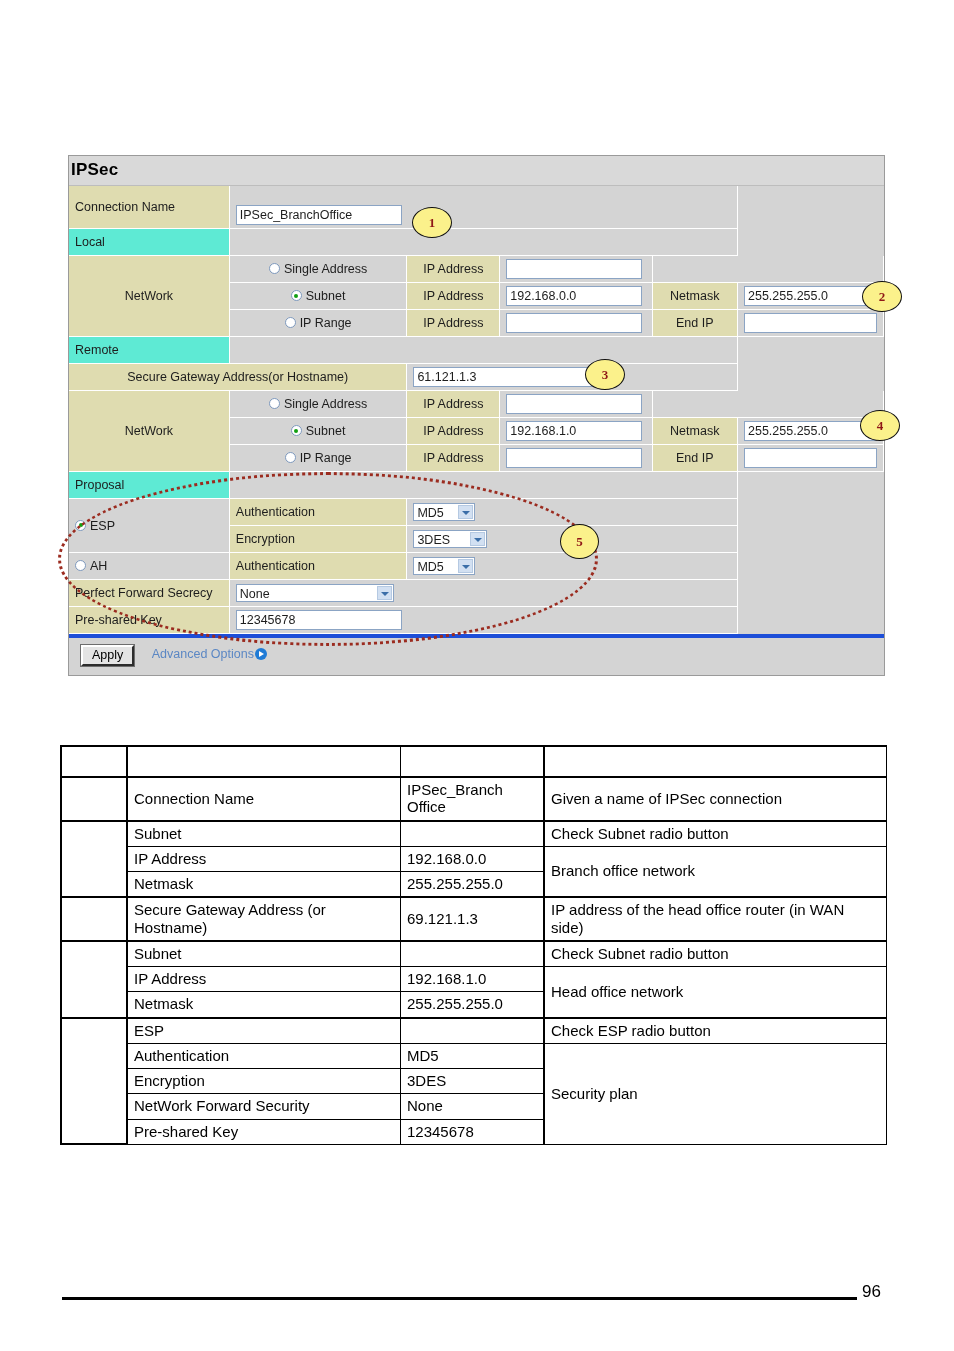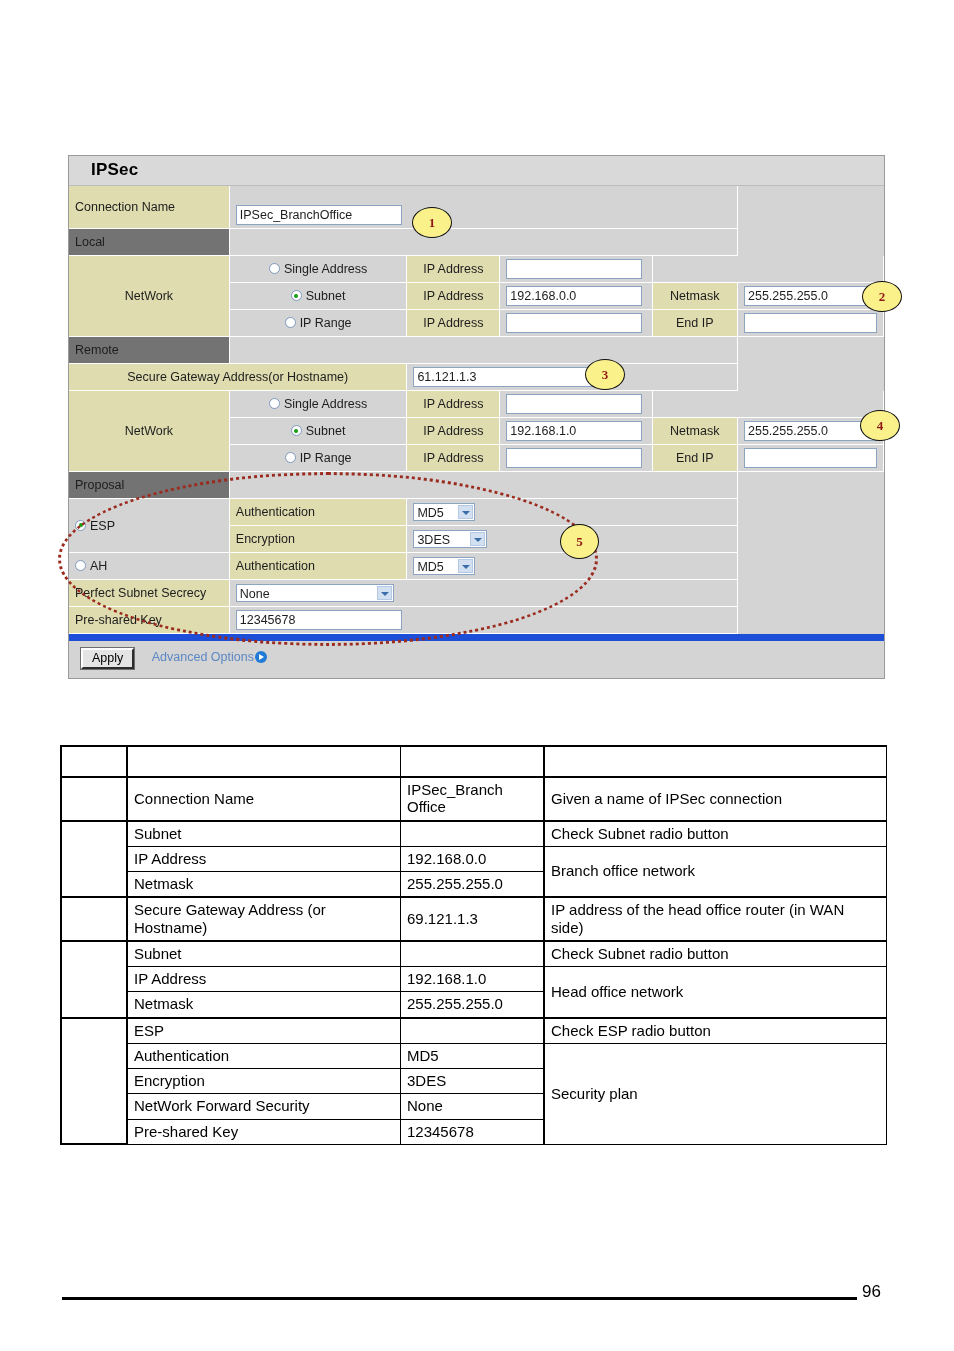--- a/index.html
+++ b/index.html
@@ -23,21 +23,21 @@
     top: 155px;
     width: 815px;
     border: 1px solid #9a9a9a;
     background: #d4d4d4;
     font-size: 12.5px;
   }
   .panel-title {
     background: #d9d9d9;
     font-size: 17px;
     font-weight: bold;
-    padding: 4px 0 5px 22px;
+    padding: 4px 0 5px 2px;
     letter-spacing: .2px;
     border-bottom: 1px solid #bdbdbd;
   }
   .panel-sub {
     background: #bfbfbf;
     font-size: 13px;
     font-weight: bold;
     padding: 3px 0 4px 10px;
     border-bottom: 1px solid #ffffff;
   }
@@ -53,21 +53,21 @@
     padding: 3px 6px;
     vertical-align: middle;
     height: 20px;
     font-size: 12.5px;
     color: #1d1d1d;
   }
   td.lbl {           
     background: #dfdcb0;
   }
   td.lbl-ind { background: #dfdcb0; padding-left: 20px; text-align: center; }
-  td.sec    { background: #737373; padding-left: 14px; }
+  td.sec    { background: #5eead4; padding-left: 14px; }
   td.grey   { background: #d4d4d4; }
   td.radio  { background: #d4d4d4; padding-left: 26px; }
 
   .w-left  { width: 168px; }
   .w-rad   { width: 180px; text-align: center; }
   .w-ipl   { width: 88px; }
   .w-fld   { width: 140px; }
   .w-nm    { width: 78px; }
 
   
@@ -142,21 +142,21 @@
     border-top: 4px solid #3b6ea8;
   }
   .sel-sm  { width: 62px; }
   .sel-md  { width: 74px; }
   .sel-lg  { width: 158px; }
 
   
   .panel-foot {
     background: #d4d4d4;
     padding: 7px 0 9px 12px;
-    border-top: 7px solid #1d4ed8;
+    border-top: 4px solid #1d4ed8;
   }
   .btn-apply {
     display: inline-block;
     font-family: "Liberation Sans", sans-serif;
     font-size: 12.5px;
     padding: 1px 9px 2px 9px;
     background: #e4e4e4;
     border: 2px outset #f2f2f2;
     border-color: #ffffff #808080 #808080 #ffffff;
     box-shadow: 0 0 0 1px #6d6d6d;
@@ -409,21 +409,21 @@
       <td class="lbl">Authentication</td>
       <td class="grey" colspan="3">
         <span class="sel sel-sm">
           <span class="v">MD5</span>
           <span class="arw"></span>
         </span>
       </td>
     </tr>
 
     <tr>
-      <td class="lbl w-left">Perfect Subnet Secrecy</td>
+      <td class="lbl w-left">Perfect Forward Secrecy</td>
       <td class="grey" colspan="4">
         <span class="sel sel-lg">
           <span class="v">None</span>
           <span class="arw"></span>
         </span>
       </td>
     </tr>
 
     <tr>
       <td class="lbl w-left">Pre-shared Key</td>

